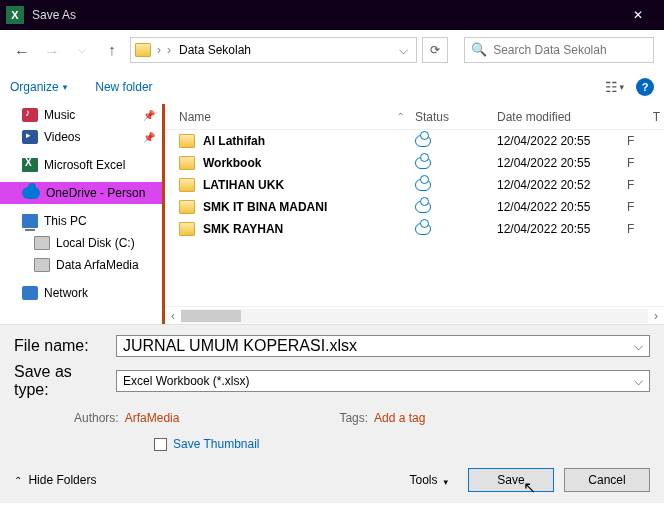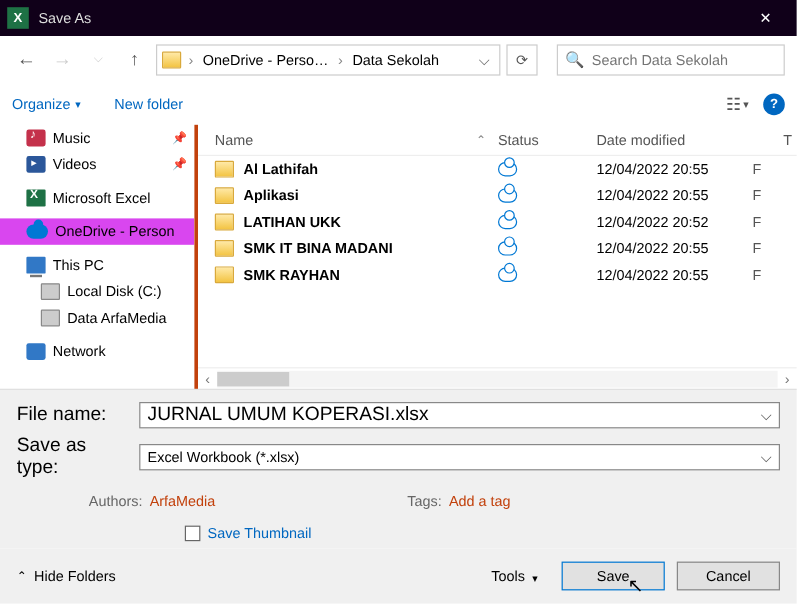--- a/index.html
+++ b/index.html
@@ -97,21 +97,20 @@
 </div>
 
 <div class="navbar">
   <div class="nav-arrow">←</div>
   <div class="nav-arrow disabled">→</div>
   <div class="nav-arrow disabled" style="font-size:10px;">⌵</div>
   <div class="nav-up">↑</div>
   <div class="path-box">
     <span class="folder-ico"></span>
     <span class="sep">›</span>
-    <span class="crumb">OneDrive - Perso…</span>
     <span class="sep">›</span>
     <span class="crumb">Data Sekolah</span>
     <span class="spacer"></span>
     <span class="dd">⌵</span>
   </div>
   <div class="refresh">⟳</div>
   <div class="search-box">
     <span class="sicon">🔍</span>
     <input placeholder="Search Data Sekolah" style="">
   </div>
@@ -189,21 +188,21 @@
           </div>
           <div class="c-status">
             <span class="cloud-icon"></span>
           </div>
           <div class="c-date">12/04/2022 20:55</div>
           <div class="c-edge">F</div>
         </div>
         <div class="row">
           <div class="c-name">
             <span class="ico folder"></span>
-            <span>Aplikasi</span>
+            <span>Workbook</span>
           </div>
           <div class="c-status">
             <span class="cloud-icon"></span>
           </div>
           <div class="c-date">12/04/2022 20:55</div>
           <div class="c-edge">F</div>
         </div>
         <div class="row">
           <div class="c-name">
             <span class="ico folder"></span>

